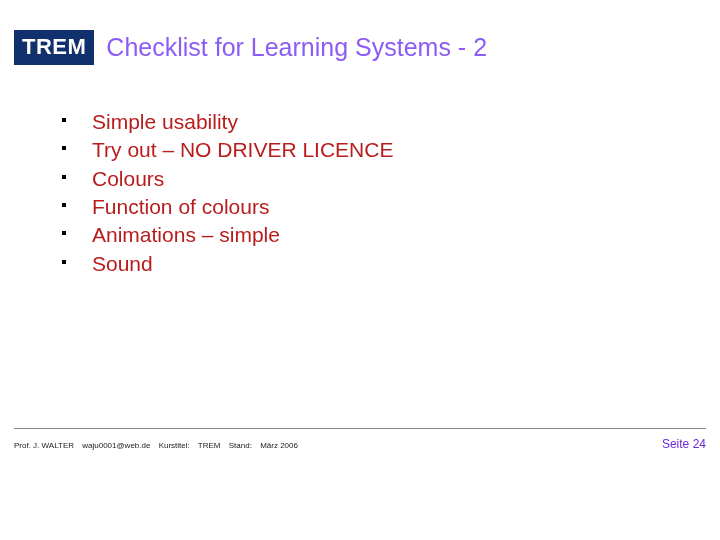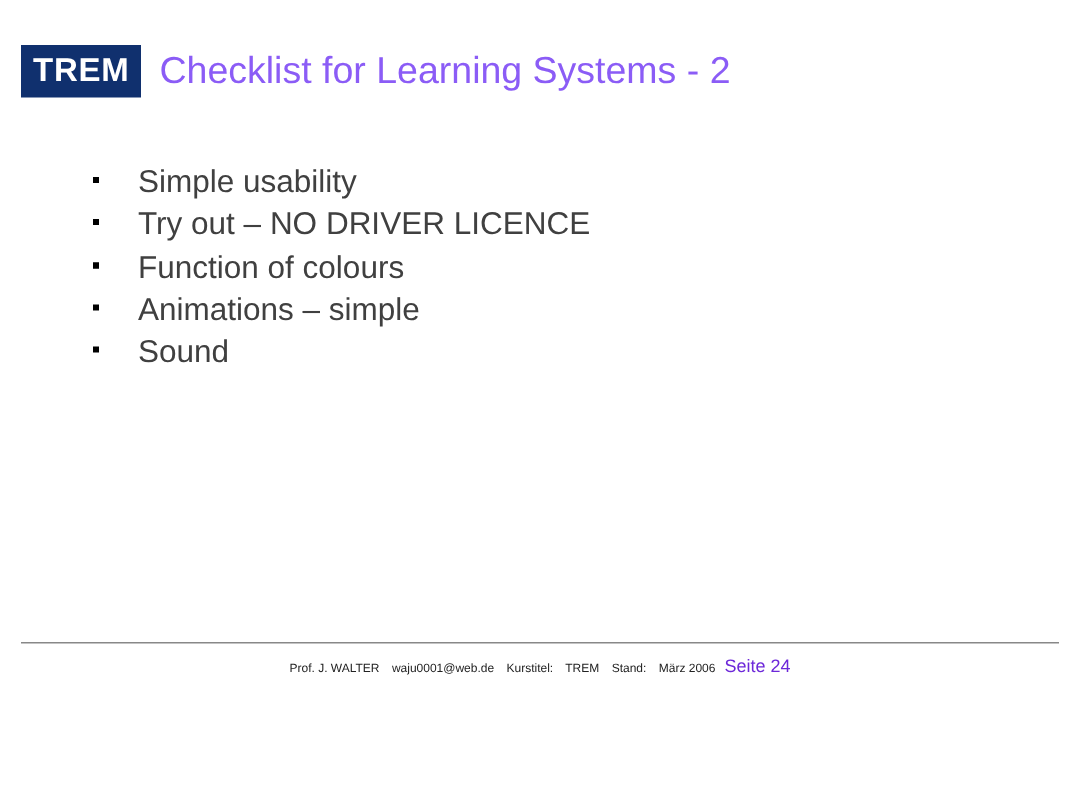--- a/index.html
+++ b/index.html
@@ -5,44 +5,45 @@
   * { margin: 0; padding: 0; box-sizing: border-box; }
   html, body { width: 720px; height: 540px; background: #fff; font-family: Verdana, Geneva, sans-serif; color: #000; }
   .slide { position: relative; width: 720px; height: 469px; padding-left: 48px; }
 
   .header { position: absolute; top: 30px; left: 14px; right: 20px; display: flex; align-items: center; }
   .badge { background: #10306e; color: #fff; font-weight: bold; font-size: 22px; padding: 4px 8px 5px 8px; letter-spacing: 0.5px; }
   .title { font-size: 25px; color: #8b5cf6; margin-left: 12px; font-weight: 400; }
 
   .content { position: absolute; top: 108px; left: 62px; right: 40px; }
   .items { list-style: none; }
-  .items li { position: relative; padding-left: 30px; font-size: 21px; line-height: 1.35; color: #404040; }
+  .items li { position: relative; padding-left: 30px; font-size: 21px; line-height: 1.35; color: #b91c1c; }
   .items li .bullet { position: absolute; left: 0; top: 10px; width: 4px; height: 4px; background: #000; }
 
   .footer-line { position: absolute; bottom: 40px; left: 14px; right: 14px; height: 1px; background: #888; }
-  .footer { position: absolute; bottom: 18px; left: 14px; right: 14px; display: flex; justify-content: center; align-items: baseline; }
+  .footer { position: absolute; bottom: 18px; left: 14px; right: 14px; display: flex; justify-content: space-between; align-items: baseline; }
   .footer-left { font-size: 8px; color: #222; white-space: nowrap; }
   .footer-left span { margin-right: 6px; }
   .footer-right { font-size: 12px; color: #6d28d9; }
 </style>
 </head>
 <body>
 
 <div class="slide">
 
   <div class="header">
     <div class="badge">TREM</div>
     <div class="title">Checklist for Learning Systems - 2</div>
   </div>
 
   <div class="content">
     <ul class="items">
       <li><span class="bullet"></span><span>Simple usability</span></li>
       <li><span class="bullet"></span><span>Try out – NO DRIVER LICENCE</span></li>
       <li><span class="bullet"></span></li>
+      <li><span class="bullet"></span><span>Colours</span></li>
       <li><span class="bullet"></span><span>Function of colours</span></li>
       <li><span class="bullet"></span><span>Animations – simple</span></li>
       <li><span class="bullet"></span><span>Sound</span></li>
     </ul>
   </div>
 
   <div class="footer-line"></div>
 
   <div class="footer">
     <div class="footer-left">

